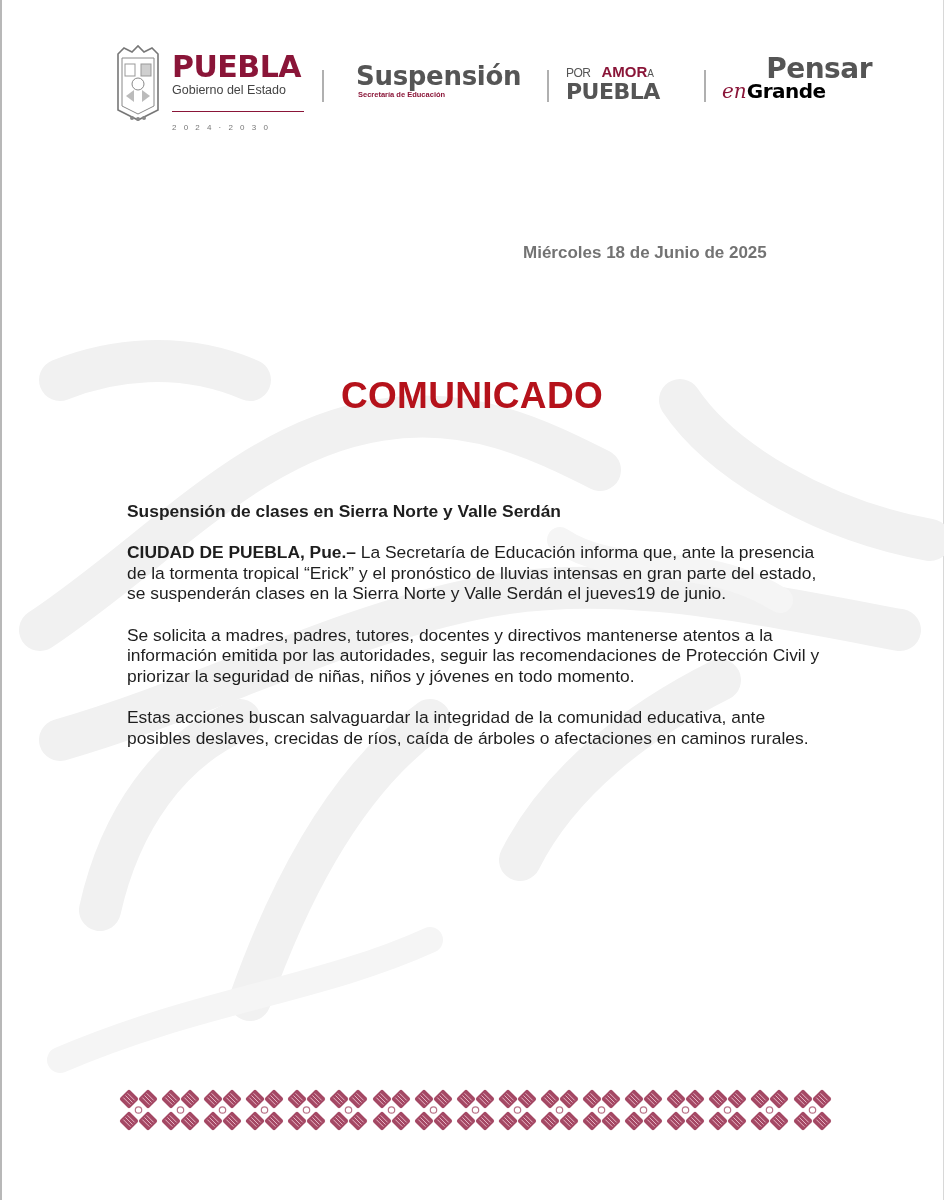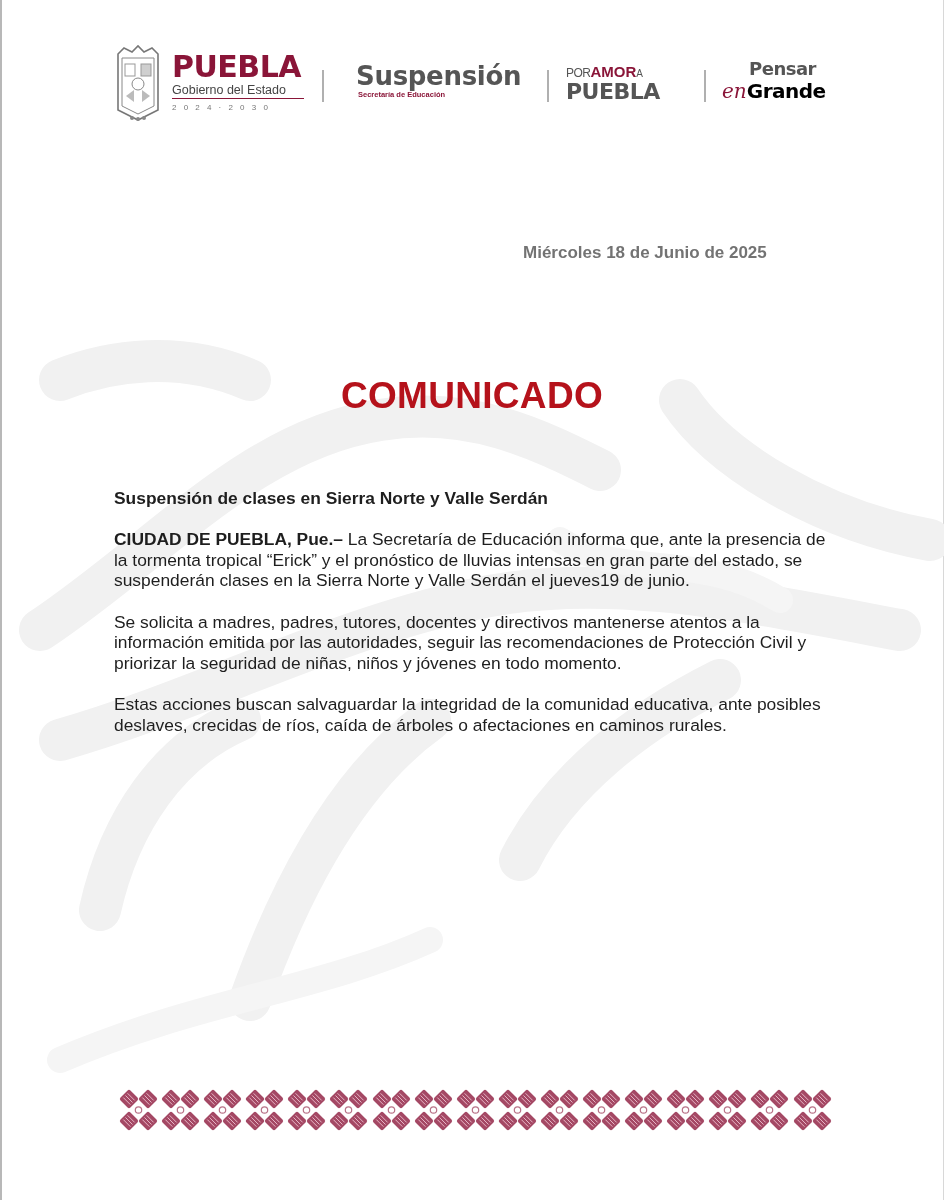--- a/index.html
+++ b/index.html
@@ -9,43 +9,43 @@
   }
   .page-border { position: absolute; left: 0; top: 0; width: 2px; height: 1200px; background: #b8b8b8; }
   .page-border-r { position: absolute; right: 0; top: 0; width: 1px; height: 1200px; background: #d8d8d8; }
   .watermark { position: absolute; left: 0; top: 300px; width: 944px; height: 800px; z-index: 0; }
 
   
   .header { position: absolute; left: 110px; top: 40px; width: 760px; height: 90px; z-index: 2; }
   .shield { position: absolute; left: 2px; top: 4px; width: 52px; height: 78px; }
   .puebla-block { position: absolute; left: 62px; top: 12px; }
   .puebla-word { font-family: "DejaVu Sans", sans-serif; font-weight: bold; font-size: 30px; color: #8a1538; letter-spacing: -0.5px; line-height: 30px; }
-  .gob-word { font-size: 12.5px; color: #444; line-height: 14px; margin-top: 1px; border-bottom: 1.5px solid #8a1538; padding-bottom: 1px; width: 132px; }
-  .years { font-size: 8px; color: #777; letter-spacing: 7.2px; margin-top: 4px; line-height: 9px; }
+  .gob-word { font-size: 12.5px; color: #444; line-height: 14px; margin-top: 1px; border-bottom: 1.5px solid #8a1538; padding-bottom: 14px; width: 132px; }
+  .years { font-size: 8px; color: #777; letter-spacing: 7.2px; margin-top: 11px; line-height: 9px; }
   .vsep { position: absolute; width: 1.5px; height: 32px; background: #b0b0b0; }
   .edu-block { position: absolute; left: 246px; top: 22px; }
   .edu-word { font-family: "DejaVu Sans", sans-serif; font-weight: bold; font-size: 26px; color: #555; line-height: 28px; letter-spacing: -0.3px; }
   .edu-sub { font-size: 7.5px; font-weight: bold; color: #8a1538; line-height: 9px; margin-left: 2px; }
   .amor-block { position: absolute; left: 456px; top: 24px; }
   .amor-top { font-size: 14px; line-height: 15px; color: #555; white-space: nowrap; }
   .amor-top .por { font-size: 12px; letter-spacing: -0.5px; }
-  .amor-top .amor { font-weight: bold; color: #8a1538; font-size: 15px; }
+  .amor-top .amor { font-weight: bold; color: #8a1538; font-size: 15px; padding-left: 11px; }
   .amor-top .a { font-size: 10px; }
   .amor-bottom { font-family: "DejaVu Sans", sans-serif; font-weight: bold; font-size: 22px; line-height: 22px; color: #555; letter-spacing: -0.5px; }
   .pensar-block { position: absolute; left: 612px; top: 18px; width: 150px; }
-  .pensar-top { font-family: "DejaVu Sans", sans-serif; font-weight: bold; font-size: 18px; line-height: 22px; color: #555; margin-left: 27px; letter-spacing: -0.5px; }
+  .pensar-top { font-family: "DejaVu Sans", sans-serif; font-weight: bold; font-size: 28px; line-height: 22px; color: #555; margin-left: 27px; letter-spacing: -0.5px; text-align: right; }
   .pensar-bottom { white-space: nowrap; line-height: 22px; }
   .pensar-bottom .en { font-family: "DejaVu Serif", serif; font-style: italic; font-size: 20px; color: #8a1538; text-align: center; }
   .pensar-bottom .grande { font-family: "DejaVu Sans", sans-serif; font-weight: bold; font-size: 20px; color: #000000; letter-spacing: -0.5px; text-align: center; }
 
   
   .date { position: absolute; left: 523px; top: 243px; font-size: 17px; font-weight: bold; color: #737373; z-index: 2; }
   .title { position: absolute; left: 0; width: 944px; top: 375px; text-align: center; font-size: 37px; font-weight: bold; color: #b5121b; letter-spacing: 0.3px; z-index: 2; }
   .body { position: absolute; left: 111px; top: 485px; width: 730px; font-size: 17.4px; line-height: 20.6px; color: #1e1e1e; z-index: 2; }
-  .body p { margin: 3px; }
+  .body p { margin: 16px; }
   .subtitle { font-weight: bold; }
   .lead { font-weight: bold; margin-top: 20.6px !important; }
   .para { margin-top: 20.6px !important; }
   .b { font-weight: bold; }
 
   
   .pattern { position: absolute; left: 118px; top: 1086px; height: 48px; display: flex; gap: 0; z-index: 2; }
   .motif { width: 42.1px; height: 48px; }
 </style>
 </head>

